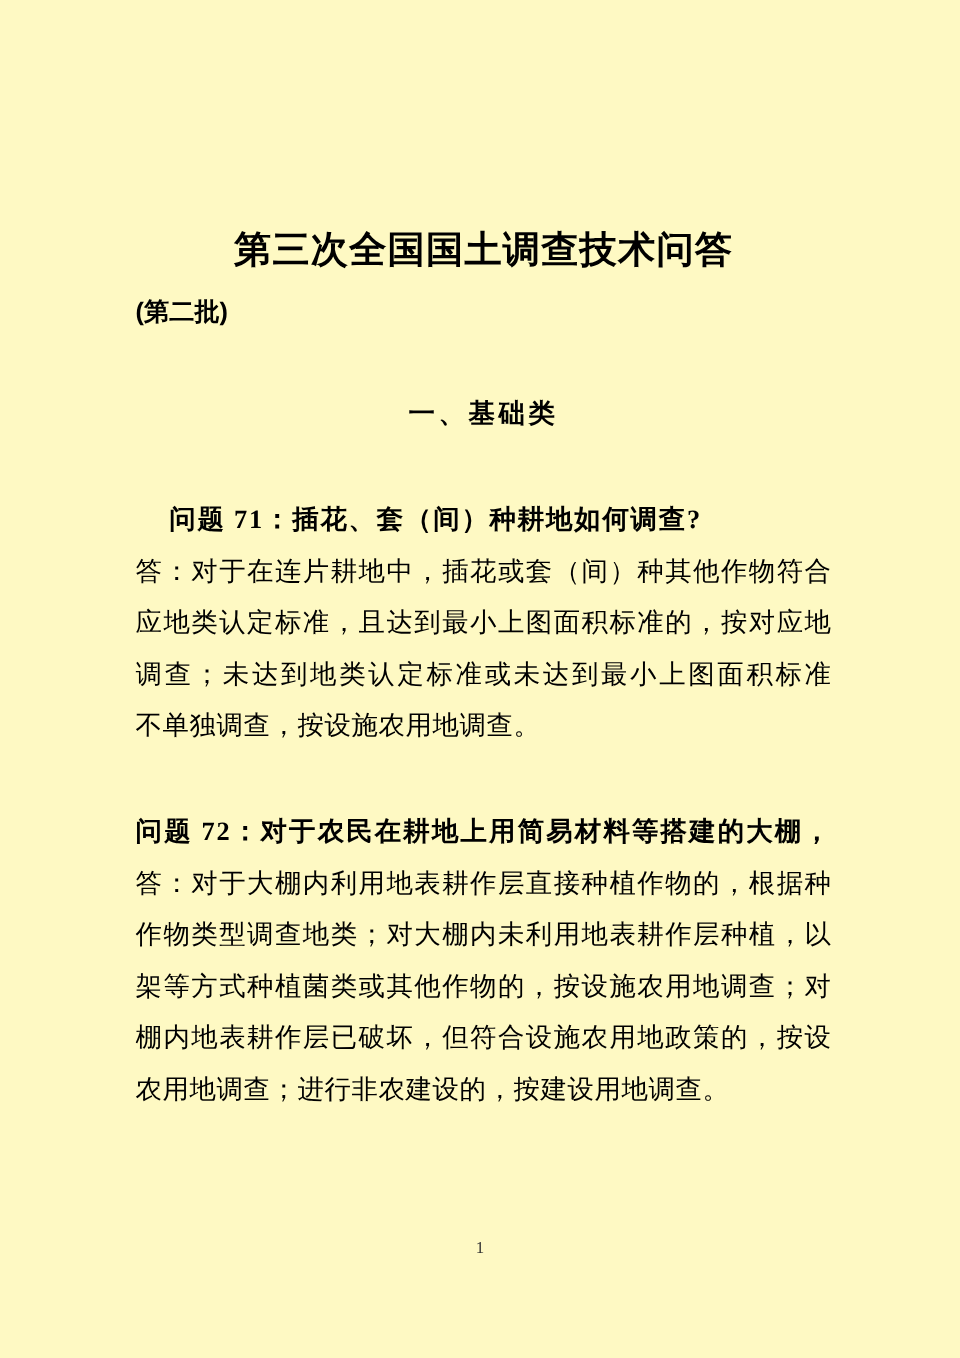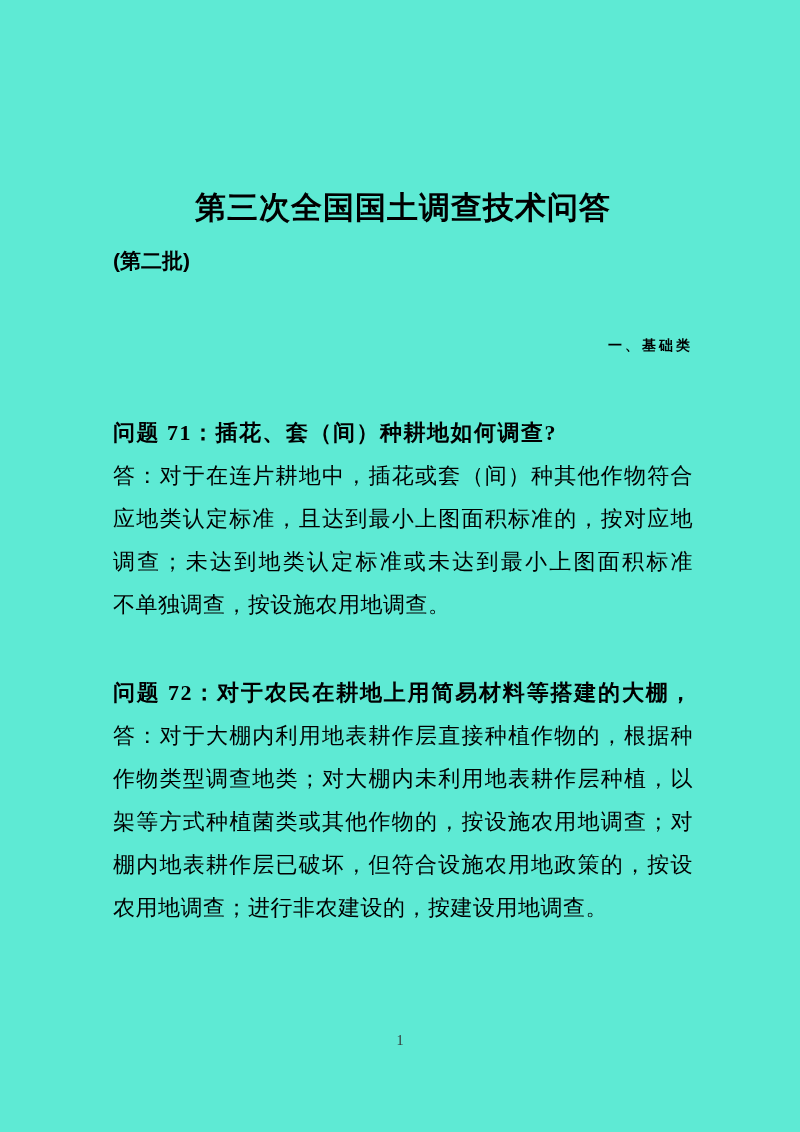--- a/index.html
+++ b/index.html
@@ -4,21 +4,21 @@
 <style>
   html, body {
     margin: 0;
     padding: 0;
     background: #ffffff;
   }
   .page {
     position: relative;
     width: 800px;
     height: 1132px;
-    background: #5eead4;
+    background: #fef9c3;
     color: #000000;
     font-family: "Liberation Sans", sans-serif;
     overflow: hidden;
   }
   .content {
     padding: 0 107px 0 113px; 
   }
   .doc-title {
     margin-top: 188px;
     height: 40px;
@@ -35,23 +35,23 @@
     line-height: 30px;
     font-size: 21px;
     font-weight: bold;
     text-align: left;
     font-family: "Liberation Sans", sans-serif;
   }
   .section-heading {
     margin-top: 54px;
     height: 30px;
     line-height: 30px;
-    font-size: 14px;
+    font-size: 22px;
     font-weight: bold;
-    text-align: right;
+    text-align: center;
     letter-spacing: 3px;
     font-family: "Liberation Sans", sans-serif;
   }
   .line {
     height: 43px;
     line-height: 43px;
     font-size: 22px;
     overflow: hidden;
     white-space: nowrap;
   }
@@ -68,21 +68,21 @@
   .q {
     font-family: "Liberation Serif", serif;
     font-weight: bold;
     letter-spacing: 1.5px;
   }
   .a {
     font-family: "Liberation Sans", sans-serif;
     font-weight: normal;
     letter-spacing: 0.5px;
   }
-  .block-q71 { margin-top: 51px; }
+  .block-q71 { margin-top: 51px; margin-left: 28px; }
   .block-q72 { margin-top: 45px; }
   .page-number {
     position: absolute;
     left: 0;
     right: 0;
     top: 1033px;
     text-align: center;
     font-size: 14px;
     color: #333333;
     font-family: "Liberation Serif", serif;

